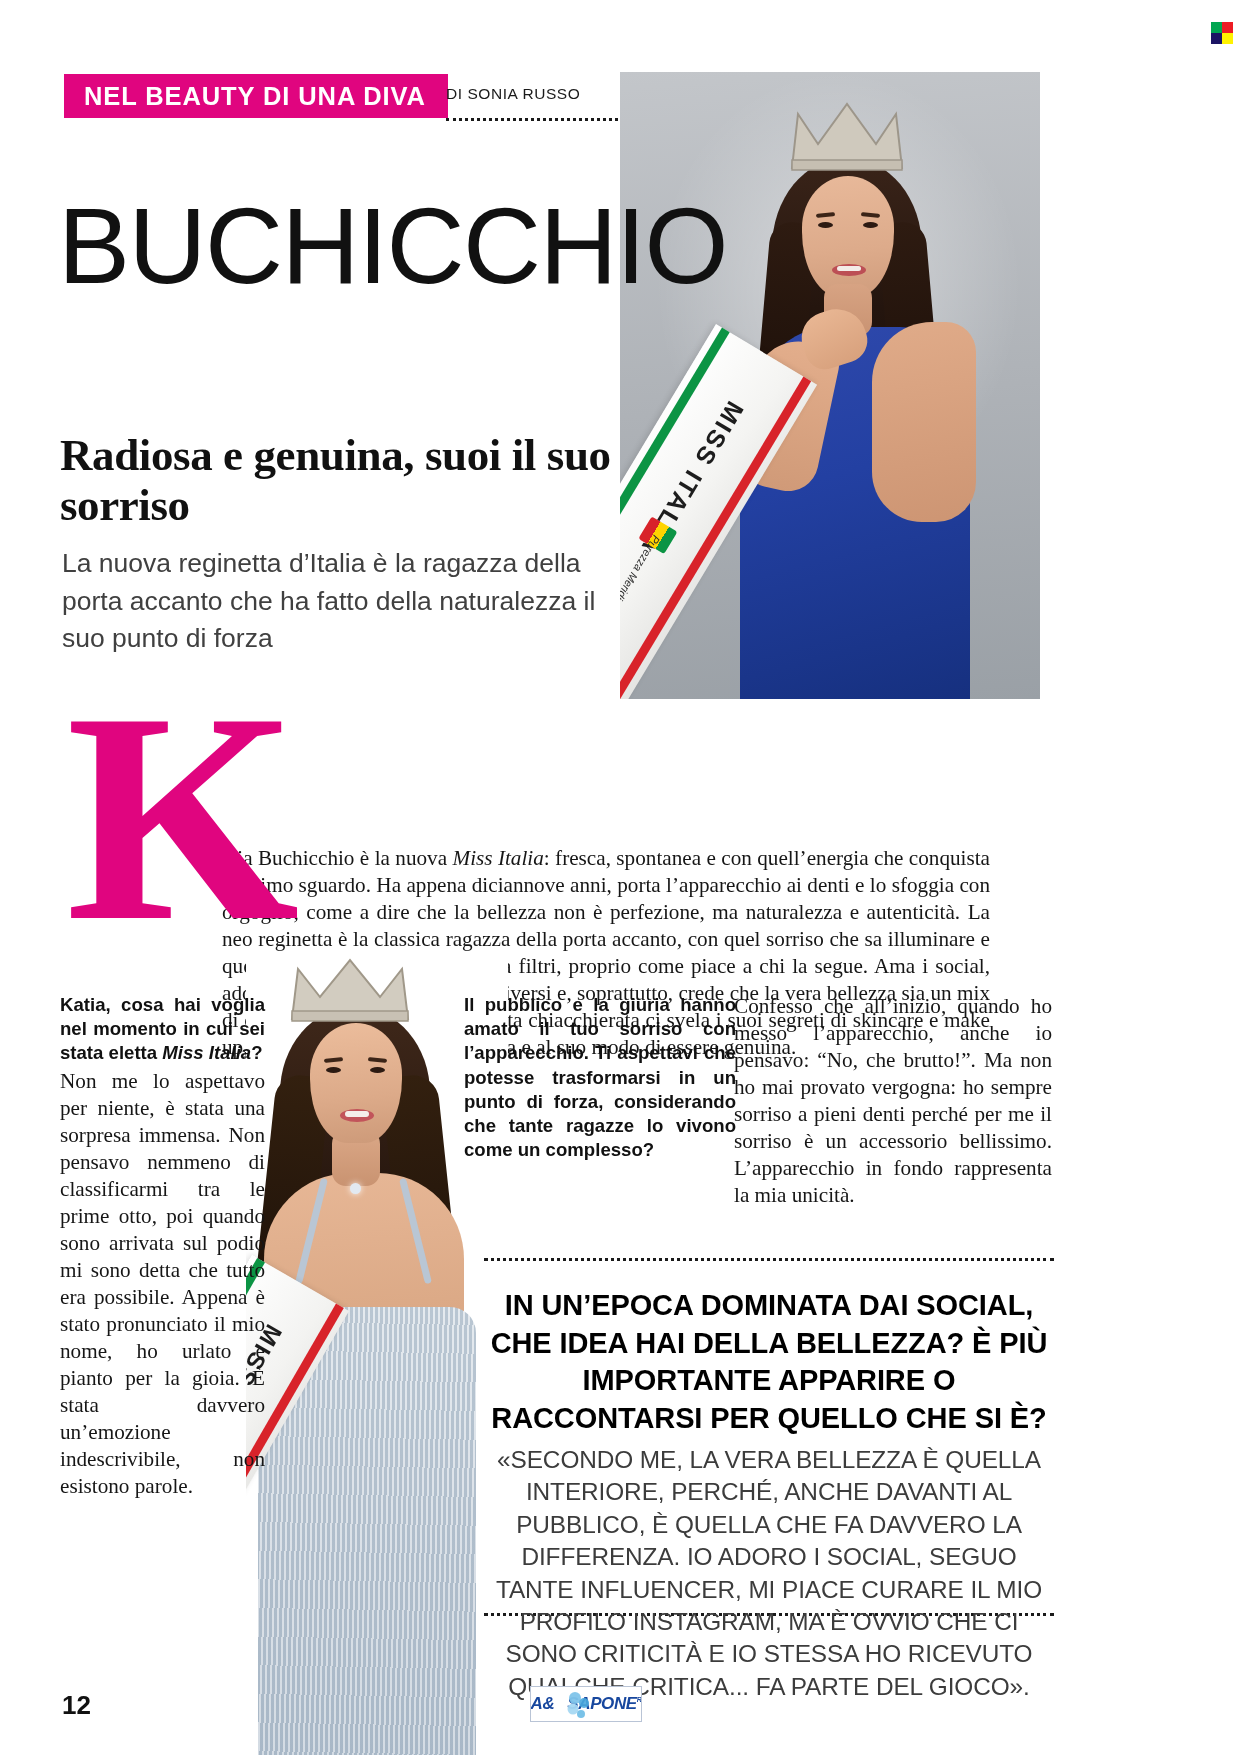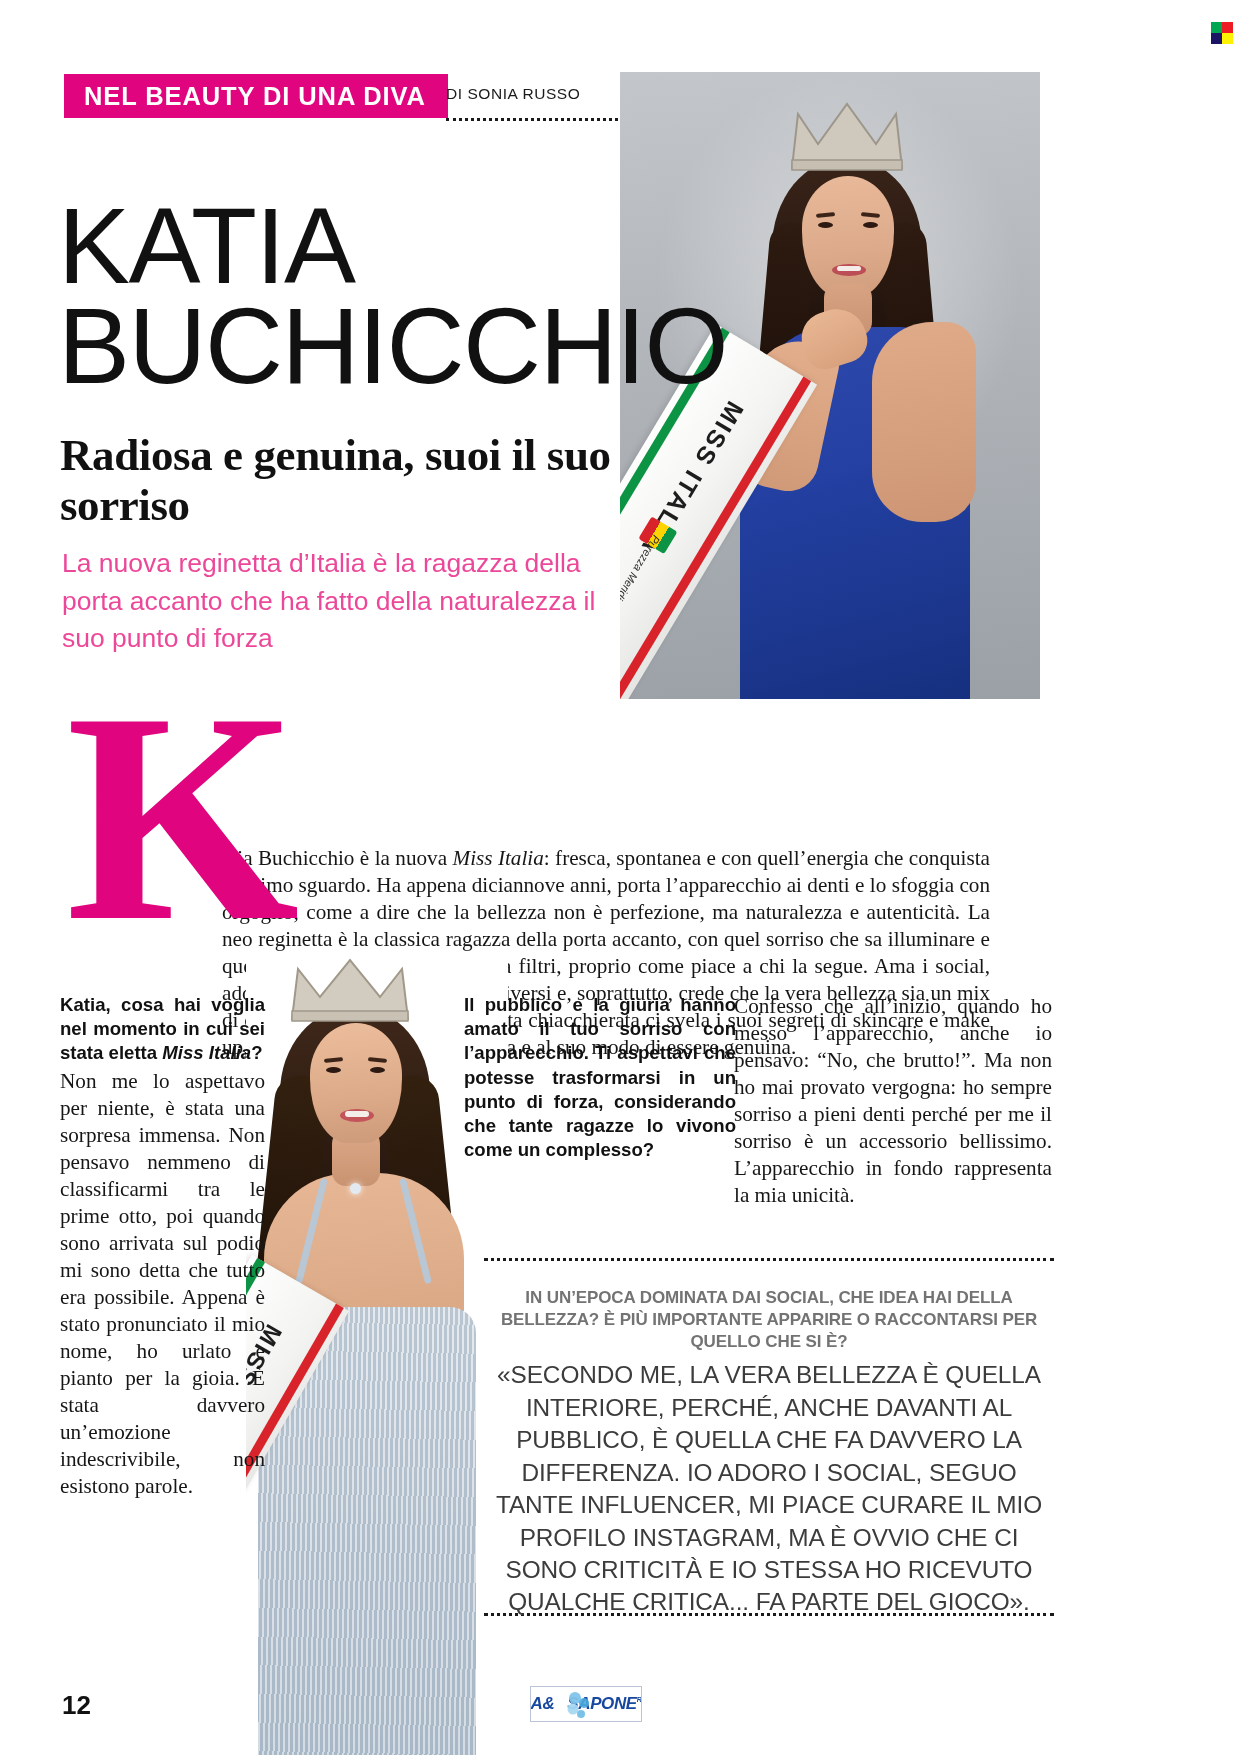--- a/index.html
+++ b/index.html
@@ -99,21 +99,21 @@
     color: #111111;
   }
   .standfirst {
     position: absolute;
     left: 62px;
     top: 545px;
     width: 560px;
     font-size: 26.5px;
     font-weight: 400;
     line-height: 1.42;
-    color: #ec4899;
+    color: #404040;
   }
 
   
   .hero-photo {
     position: absolute;
     left: 620px;
     top: 72px;
     width: 420px;
     height: 627px;
     overflow: hidden;
@@ -360,25 +360,25 @@
   
   .pull-block {
     position: absolute;
     left: 484px;
     top: 1287px;
     width: 570px;
     text-align: center;
     z-index: 6;
   }
   .pull-q {
-    font-size: 17px;
+    font-size: 29px;
     font-weight: 700;
     line-height: 1.30;
     letter-spacing: -0.1px;
-    color: #737373;
+    color: #000000;
     text-transform: uppercase;
   }
   .pull-a {
     margin-top: 6px;
     font-size: 24.4px;
     font-weight: 400;
     line-height: 1.33;
     letter-spacing: -0.1px;
     color: #3c3c3c;
     text-transform: uppercase;
@@ -580,21 +580,20 @@
       <div class="stripe-g"></div>
       <div class="stripe-r"></div>
       <div class="sash-text">MISS ITALIA</div>
       <div class="sash-badge"></div>
       <div class="sash-sub">Purezza Meridiana</div>
 
     </div>
   </div>
 
   <div class="headline">
-    <span class="l1">KATIA</span>
     <span class="l2">BUCHICCHIO</span>
   </div>
 
   <div class="deck">Radiosa e genuina, suoi il suo sorriso</div>
   <div class="standfirst">La nuova reginetta d’Italia è la ragazza della porta accanto che ha fatto della naturalezza il suo punto di forza</div>
 
   <div class="dropcap">K</div>
   <div class="intro"><span>atia Buchicchio è la nuova </span><span class="ital">Miss Italia</span><span>: fresca, spontanea e con quell’energia che conquista al primo sguardo. Ha appena diciannove anni, porta l’apparecchio ai denti e lo sfoggia con orgoglio, come a dire che la bellezza non è perfezione, ma naturalezza e autenticità. La neo reginetta è la classica ragazza della porta accanto, con quel sorriso che sa illuminare e quella voglia di raccontarsi senza filtri, proprio come piace a chi la segue. Ama i social, adora sperimentare beauty look diversi e, soprattutto, crede che la vera bellezza sia un mix di cura di sé e semplicità. In questa chiacchierata ci svela i suoi segreti di skincare e make up, senza rinunciare alla sua ironia e al suo modo di essere genuina.</span></div>
 
   <div class="photo2">

